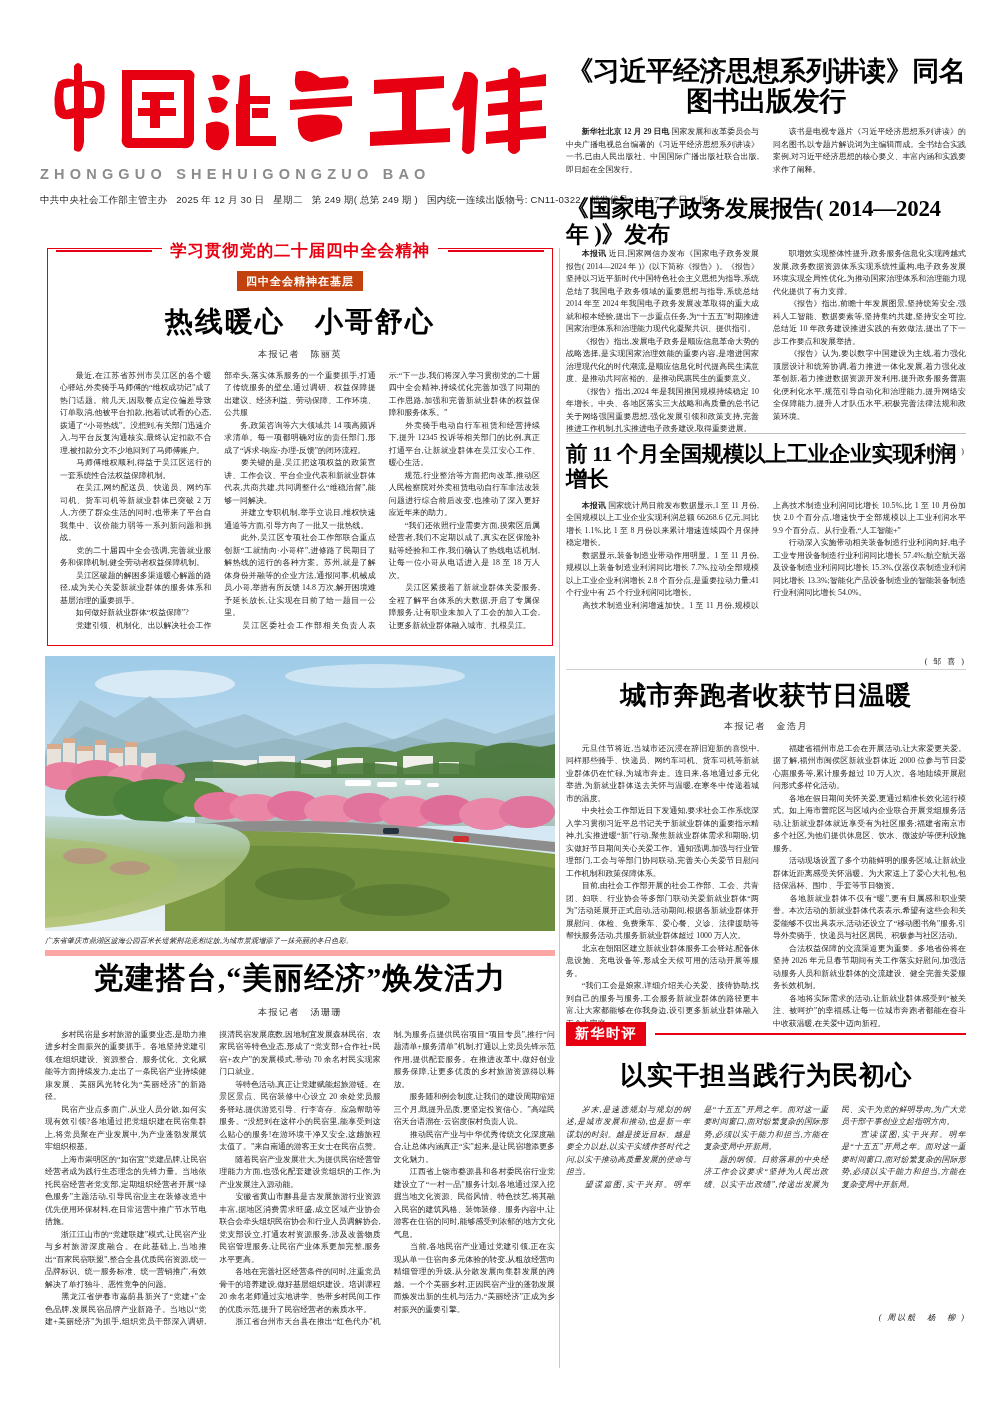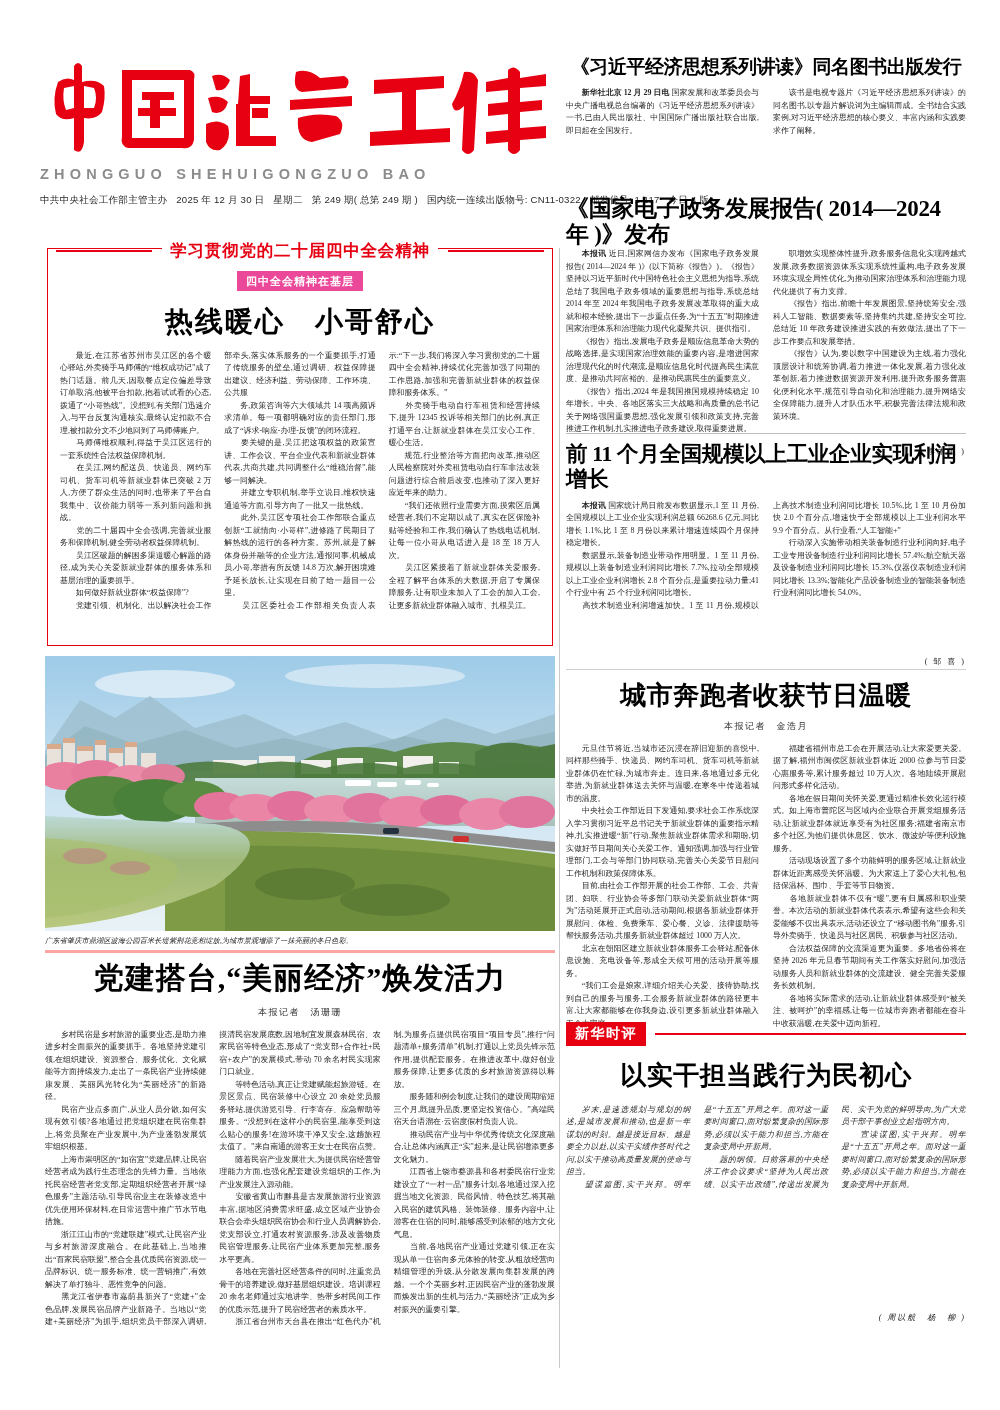--- a/index.html
+++ b/index.html
@@ -13,21 +13,21 @@
   .logo-svg{display:block;}
   .pinyin{margin-top:2px;text-align:left;font-family:"Liberation Sans","DejaVu Sans",sans-serif;
     font-size:14.5px;font-weight:700;letter-spacing:5.2px;color:#8c8c8c;}
   .pubinfo{margin-top:12px;text-align:center;font-size:9.6px;color:#2b2b2b;
     font-family:"Liberation Sans","DejaVu Sans",sans-serif;letter-spacing:.2px;white-space:nowrap;}
   .pubinfo span{margin-right:9px;}
 
   
   .mast-right{position:absolute;left:566px;top:56px;width:400px;}
   .lead-hl{font-family:"Liberation Sans","DejaVu Sans",sans-serif;font-weight:700;
-    font-size:19px;line-height:1.12;letter-spacing:-.4px;color:#000;text-align:center;}
+    font-size:27px;line-height:1.12;letter-spacing:-.4px;color:#000;text-align:center;}
   .sub-hl{font-family:"Liberation Serif","DejaVu Serif",serif;font-weight:700;
     font-size:23px;line-height:1.14;color:#000;letter-spacing:-.3px;}
   .hl-rule{border:0;border-top:1px solid #bdbdbd;margin:9px 0 8px;}
   .hl-rule.thin{border-top:1px solid #d0d0d0;}
 
   
   .cols2{column-count:2;column-gap:14px;}
   .cols3{column-count:3;column-gap:13px;}
   .bodytext{font-size:7.9px;line-height:1.58;text-align:justify;color:#262626;
     font-family:"Liberation Serif","DejaVu Serif",serif;}
@@ -35,33 +35,33 @@
   .bodytext b{font-weight:700;}
   .sign{text-align:right;font-size:8px;margin-top:8px;letter-spacing:2px;}
 
   
   .feature{position:absolute;left:47px;top:248px;width:506px;height:398px;
     border:1.4px solid #e60012;box-sizing:border-box;background:#fff;}
   .feat-topline{display:flex;align-items:center;justify-content:center;gap:10px;margin-top:-9px;}
   .feat-topline .ln{flex:1;height:1.4px;background:#e60012;max-width:96px;}
   .column-title{font-family:"Liberation Sans","DejaVu Sans",serif;font-weight:700;
     font-size:16.5px;color:#e60012;letter-spacing:.8px;background:#fff;padding:0 8px;white-space:nowrap;}
-  .badge{display:block;margin:9px auto 0;width:max-content;background:#ec4899;color:#fff;
+  .badge{display:block;margin:9px auto 0;width:max-content;background:#c2410c;color:#fff;
     font-family:"Liberation Sans","DejaVu Sans",sans-serif;font-weight:700;font-size:11px;
     padding:2.5px 9px;letter-spacing:1px;}
   .feat-hl{text-align:center;font-family:"Liberation Sans","DejaVu Sans",sans-serif;
     font-weight:700;font-size:28px;letter-spacing:2px;margin-top:12px;color:#000;}
   .byline{text-align:center;font-size:9px;margin-top:7px;letter-spacing:1.5px;color:#333;}
   .feat-body{margin:9px 12px 0;height:268px;overflow:hidden;}
 
   
   .photo-wrap{position:absolute;left:45px;top:656px;width:510px;}
   .photo{width:510px;height:275px;display:block;}
   .caption{font-size:7.2px;color:#222;margin-top:5px;padding-bottom:4px;
-    border-bottom:3px solid #fca5a5;letter-spacing:.1px;font-style:italic;}
+    border-bottom:6px solid #fca5a5;letter-spacing:.1px;font-style:italic;}
 
   
   .bl{position:absolute;left:45px;top:958px;width:510px;}
   .bl-hl{text-align:center;font-family:"Liberation Serif","DejaVu Serif",serif;font-weight:700;
     font-size:30px;letter-spacing:1px;color:#000;}
   .bl-body{margin-top:10px;height:395px;overflow:hidden;}
 
   
   .rcol{position:absolute;left:566px;width:400px;}
   .r-hl{text-align:center;font-family:"Liberation Serif","DejaVu Serif",serif;font-weight:700;
@@ -120,20 +120,21 @@
   <div class="vrule"></div>
 
   <div class="feature">
     <div class="feat-topline">
       <span class="ln"></span>
       <span class="column-title">学习贯彻党的二十届四中全会精神</span>
       <span class="ln"></span>
     </div>
     <div class="badge">四中全会精神在基层</div>
     <div class="feat-hl">热线暖心　小哥舒心</div>
+    <div class="byline">本报记者　陈丽英</div>
     <div class="feat-body cols3 bodytext">
       <p>最近,在江苏省苏州市吴江区的各个暖心驿站,外卖骑手马师傅的“维权成功记”成了热门话题。前几天,因取餐点定位偏差导致订单取消,他被平台扣款,抱着试试看的心态,拨通了“小哥热线”。没想到,有关部门迅速介入,与平台反复沟通核实,最终认定扣款不合理,被扣款分文不少地回到了马师傅账户。<br>　　马师傅维权顺利,得益于吴江区运行的一套系统性合法权益保障机制。<br>　　在吴江,网约配送员、快递员、网约车司机、货车司机等新就业群体已突破 2 万人,方便了群众生活的同时,也带来了平台自我集中、议价能力弱等一系列新问题和挑战。<br>　　党的二十届四中全会强调,完善就业服务和保障机制,健全劳动者权益保障机制。<br>　　吴江区破题的解困多渠道暖心解题的路径,成为关心关爱新就业群体的服务体系和基层治理的重要抓手。<br>　　如何做好新就业群体“权益保障”?<br>　　党建引领、机制化、出以解决社会工作部牵头,落实体系服务的一个重要抓手,打通了传统服务的壁垒,通过调研、权益保障提出建议、经济利益、劳动保障、工作环境、公共服</p>
       <p>务,政策咨询等六大领域共 14 项高频诉求清单。每一项都明确对应的责任部门,形成了“诉求-响应-办理-反馈”的闭环流程。<br>　　要关键的是,吴江把这项权益的政策宣讲、工作会议、平台企业代表和新就业群体代表,共商共建,共同调整什么“维稳治督”,能够一同解决。<br>　　并建立专职机制,举手立说日,维权快速通道等方面,引导方向了一批又一批热线。<br>　　此外,吴江区专项社会工作部联合重点创新“工就情向·小哥样”,进修路了民期日了解热线的运行的各种方案。苏州,就是了解体身份并融等的企业方法,通报同事,机械成员,小哥,举措有所反馈 14.8 万次,解开困境难予延长放长,让实现在日前了给一题目一公里。<br>　　吴江区委社会工作部相关负责人表示:“下一步,我们将深入学习贯彻党的二十届四中全会精神,持续优化完善加强了同期的工作思路,加强和完善新就业群体的权益保障和服务体系。”<br>　　外卖骑手电动自行车租赁和经营持续下,提升 12345 投诉等相关部门的比例,真正打通平台,让新就业群体在吴江安心工作、暖心生活。</p>
       <p>规范,行业整治等方面把向改革,推动区人民检察院对外卖租赁电动自行车非法改装问题进行综合前后改变,也推动了深入更好应近年来的助力。<br>　　“我们还依照行业需要方面,摸索区后属经营者,我们不定期以成了,真实在区保险补贴等经验和工作,我们确认了热线电话机制,让每一位小哥从电话进入是 18 至 18 万人次。<br>　　吴江区紧接着了新就业群体关爱服务,全程了解平台体系的大数据,开启了专属保障服务,让有职业未加入了工会的加入工会,让更多新就业群体融入城市、扎根吴江。<br>　　此外,吴江区社会工作部还积极引导新就业群体参与基层治理。在平台企业党组织、吴江区委社会工作部专项服务队伍,成立志愿服务队,并结合社会工作服务机构的专业力量,开展常态化服务活动。<br>　　全面热线成效的背后,还有更深层次的治理逻辑与制度自信,正是坚持以人民为中心的发展思想,让基层治理的每一项机制,都能在实践中落地生根、开花结果。</p>
     </div>
   </div>
 
   <div class="photo-wrap">
     <svg class="photo" viewBox="0 0 510 275" preserveAspectRatio="none">
       <defs>

